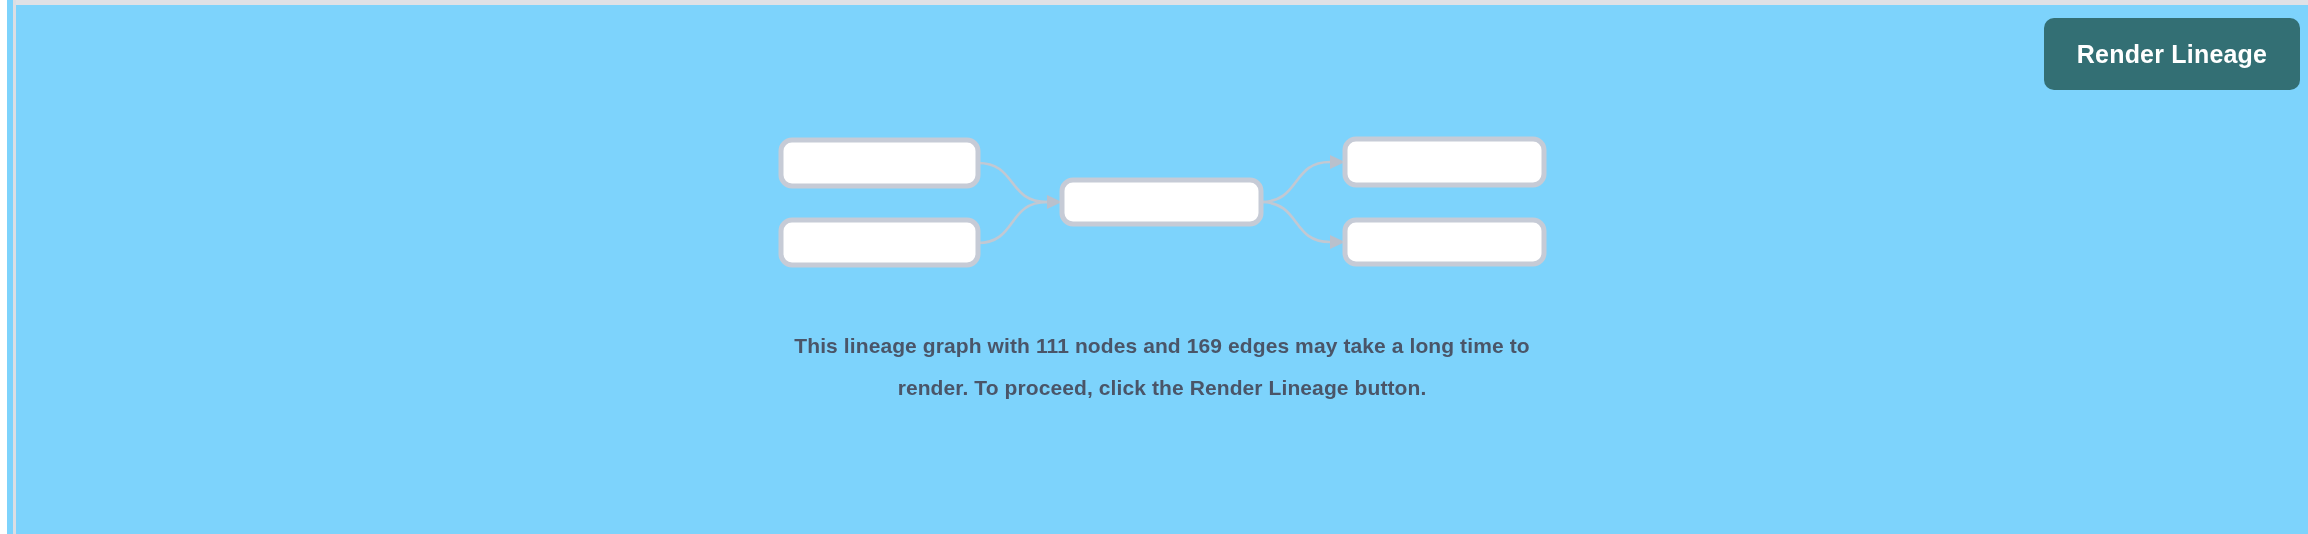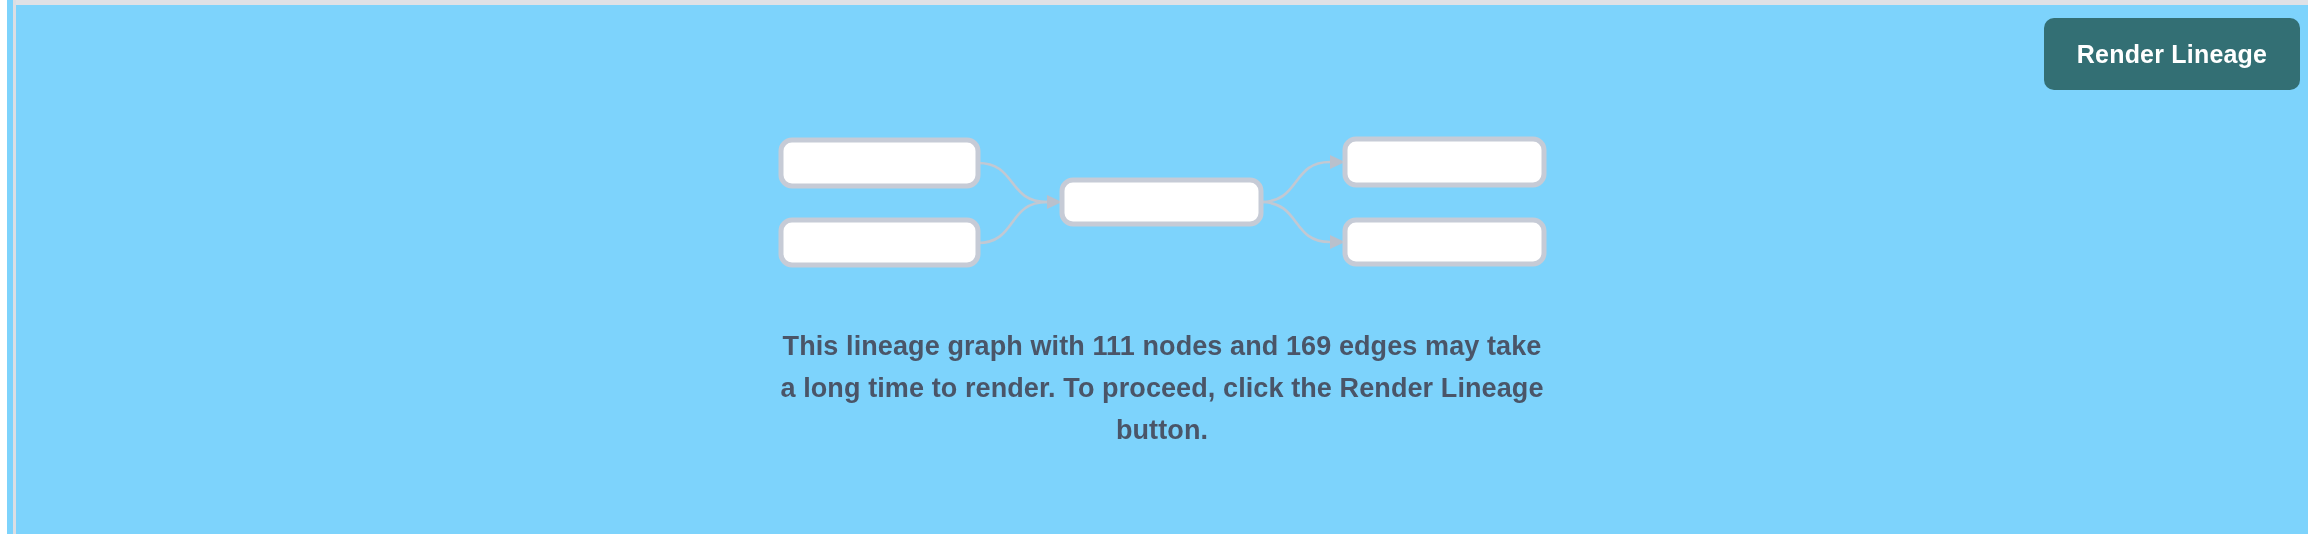--- a/index.html
+++ b/index.html
@@ -95,21 +95,21 @@
   }
 
   
   .message {
     position: absolute;
     left: 770px;
     top: 325px;
     width: 770px;
     text-align: center;
     font-family: "Liberation Sans", sans-serif;
-    font-size: 27px;
+    font-size: 21px;
     font-weight: bold;
     line-height: 42px;
     color: #4a5568;
     letter-spacing: 0.1px;
   }
 </style>
 </head>
 <body>
 
 <div id="app">

